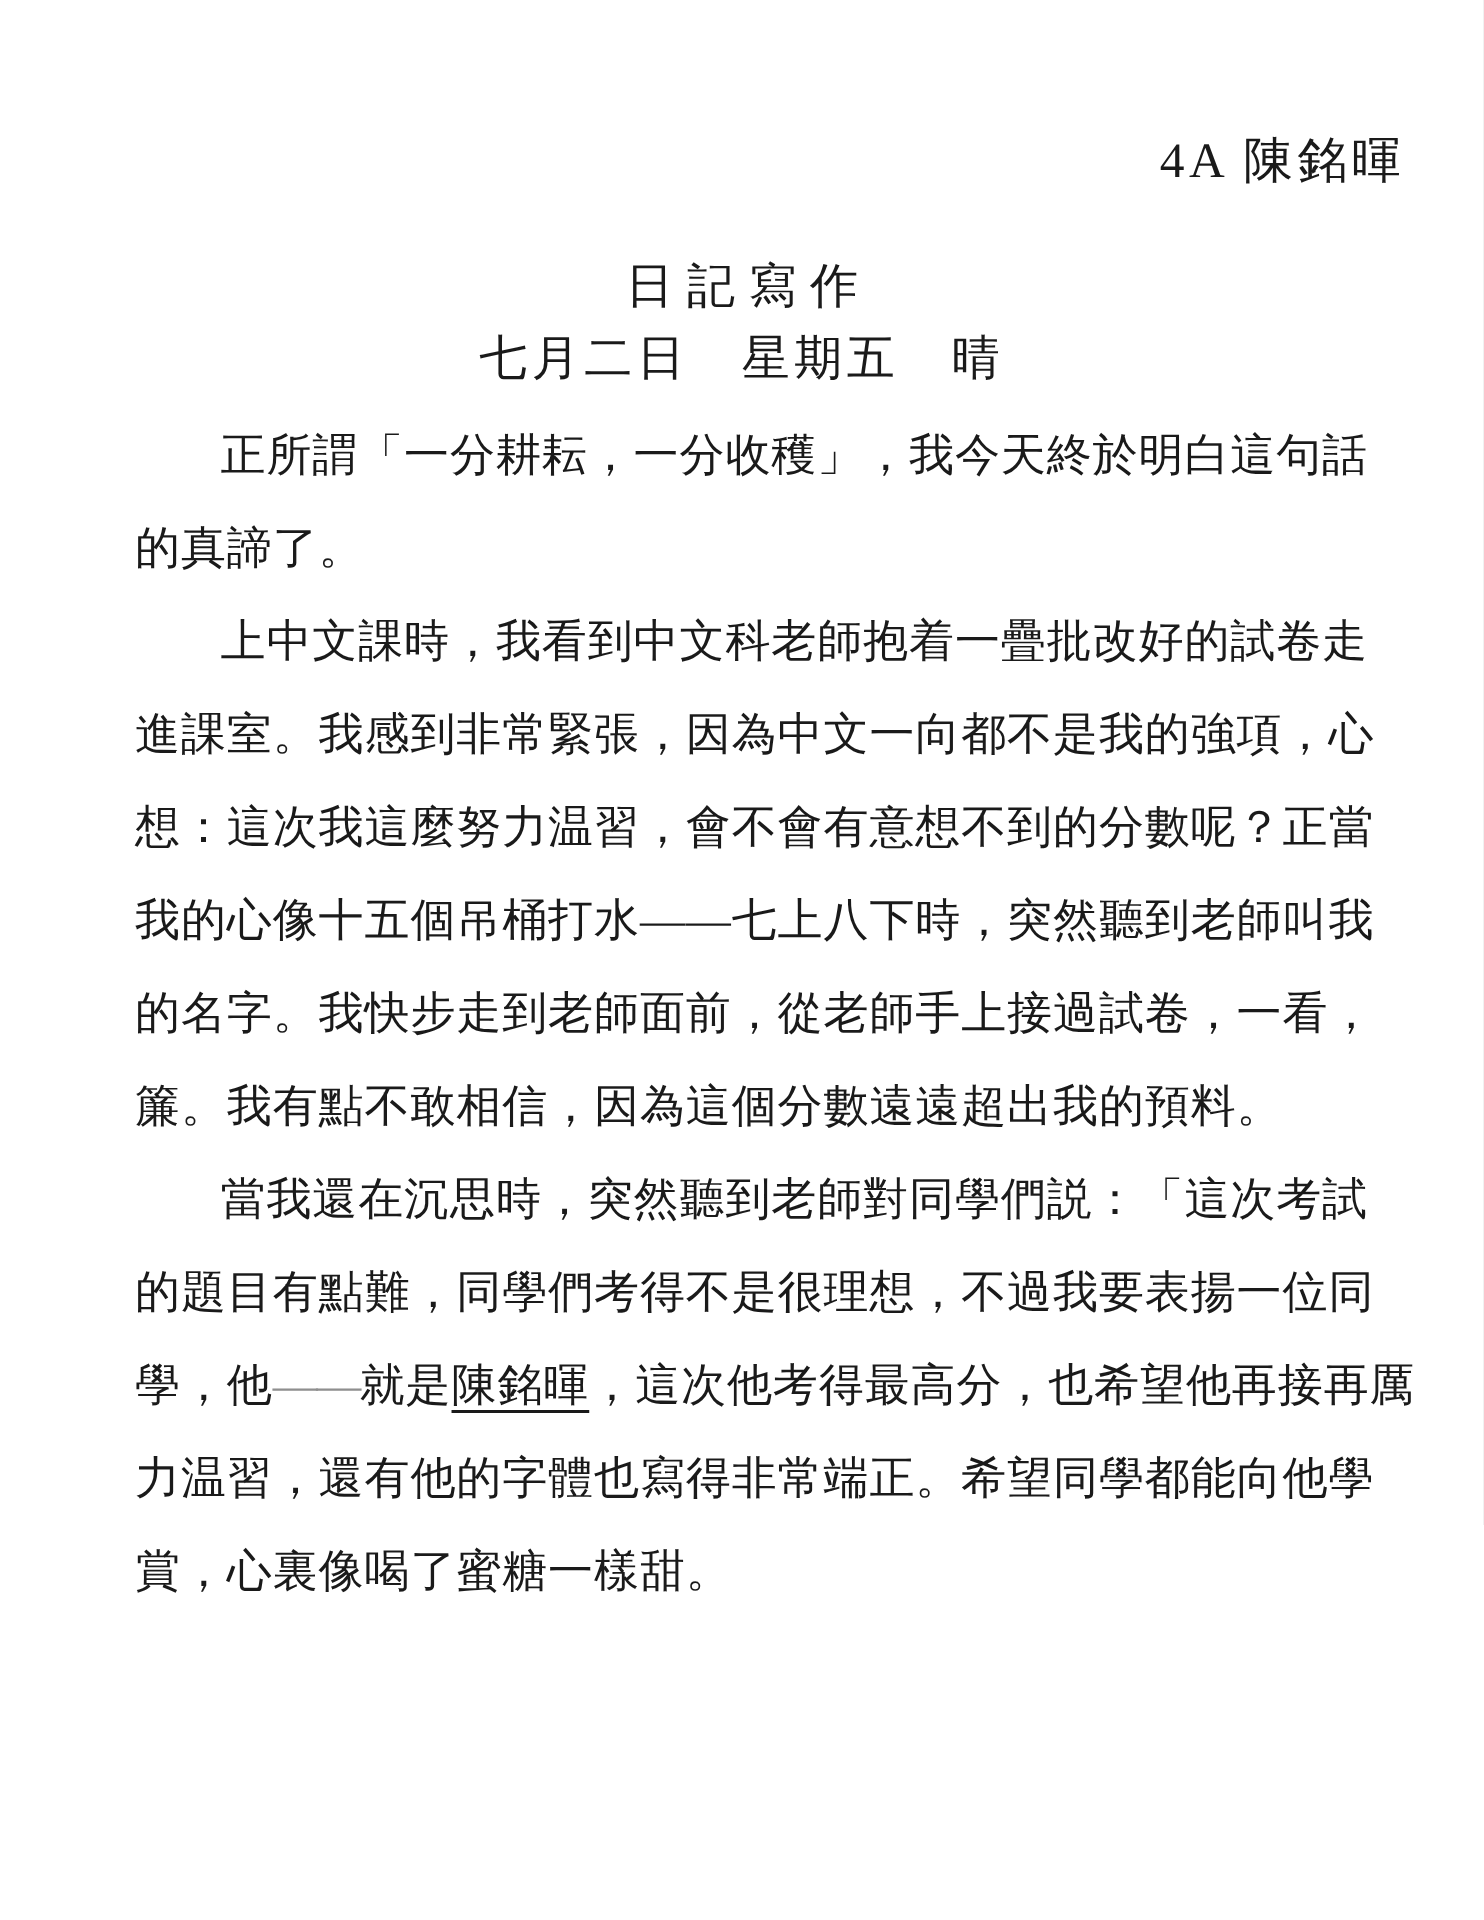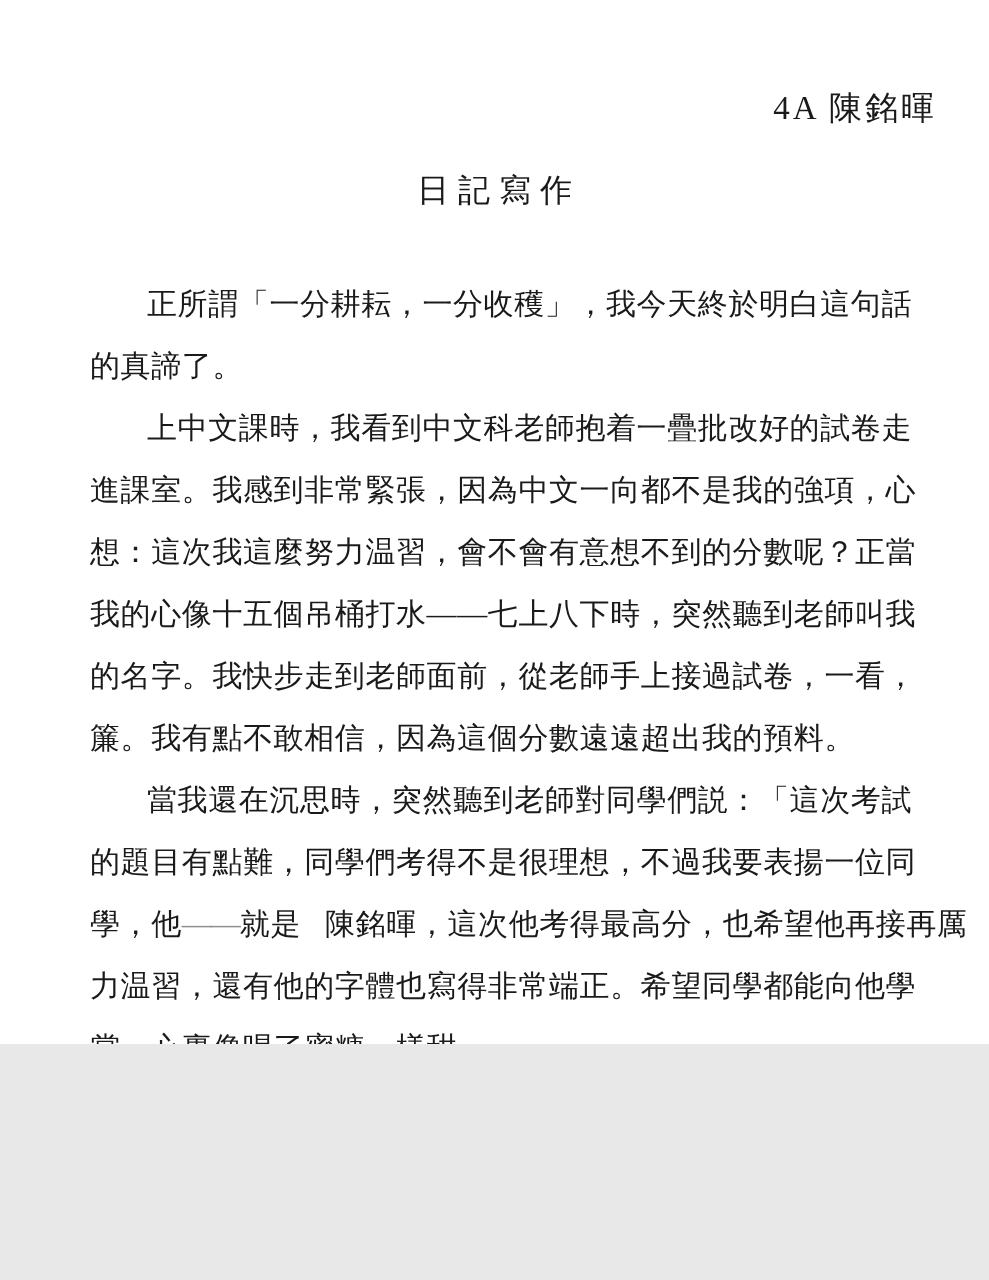--- a/index.html
+++ b/index.html
@@ -3,21 +3,21 @@
 <meta charset="utf-8">
 <style>
   html, body {
     margin: 0;
     padding: 0;
     background: #e8e8e8;
   }
   .page {
     position: relative;
     width: 989px;
-    height: 1044px;
+    height: 1280px;
     margin: 0 auto;
     background: #ffffff;
     color: #1a1a1a;
     font-family: "Liberation Serif", "DejaVu Serif", serif;
     overflow: hidden;
   }
   .student {
     position: absolute;
     top: 90px;
     right: 52px;
@@ -69,33 +69,34 @@
     white-space: pre;
   }
   .line.first {
     text-indent: 57px;
   }
   .seg { white-space: pre; }
   .seg.dash {
     letter-spacing: -1px;
   }
   .seg.underline {
+    text-decoration: underline;
     text-underline-offset: 7px;
     text-decoration-thickness: 2px;
-    margin-left: 24px;
   }
 </style>
 </head>
 <body>
 
 <div class="page">
   <div class="student">4A 陳銘暉</div>
 
   <h1 class="title">日記寫作</h1>
 
+  <div class="dateline">七月二日　星期五　晴</div>
 
   <div class="essay" id="essay-body">
       <div class="para">
         <div class="line first"><span class="seg">正所謂「一分耕耘，一分收穫」，我今天終於明白這句話</span></div>
         <div class="line"><span class="seg">的真諦了。</span></div>
       </div>
       <div class="para">
         <div class="line first"><span class="seg">上中文課時，我看到中文科老師抱着一疊批改好的試卷走</span></div>
         <div class="line"><span class="seg">進課室。我感到非常緊張，因為中文一向都不是我的強項，心</span></div>
         <div class="line"><span class="seg">想：這次我這麼努力温習，會不會有意想不到的分數呢？正當</span></div>

